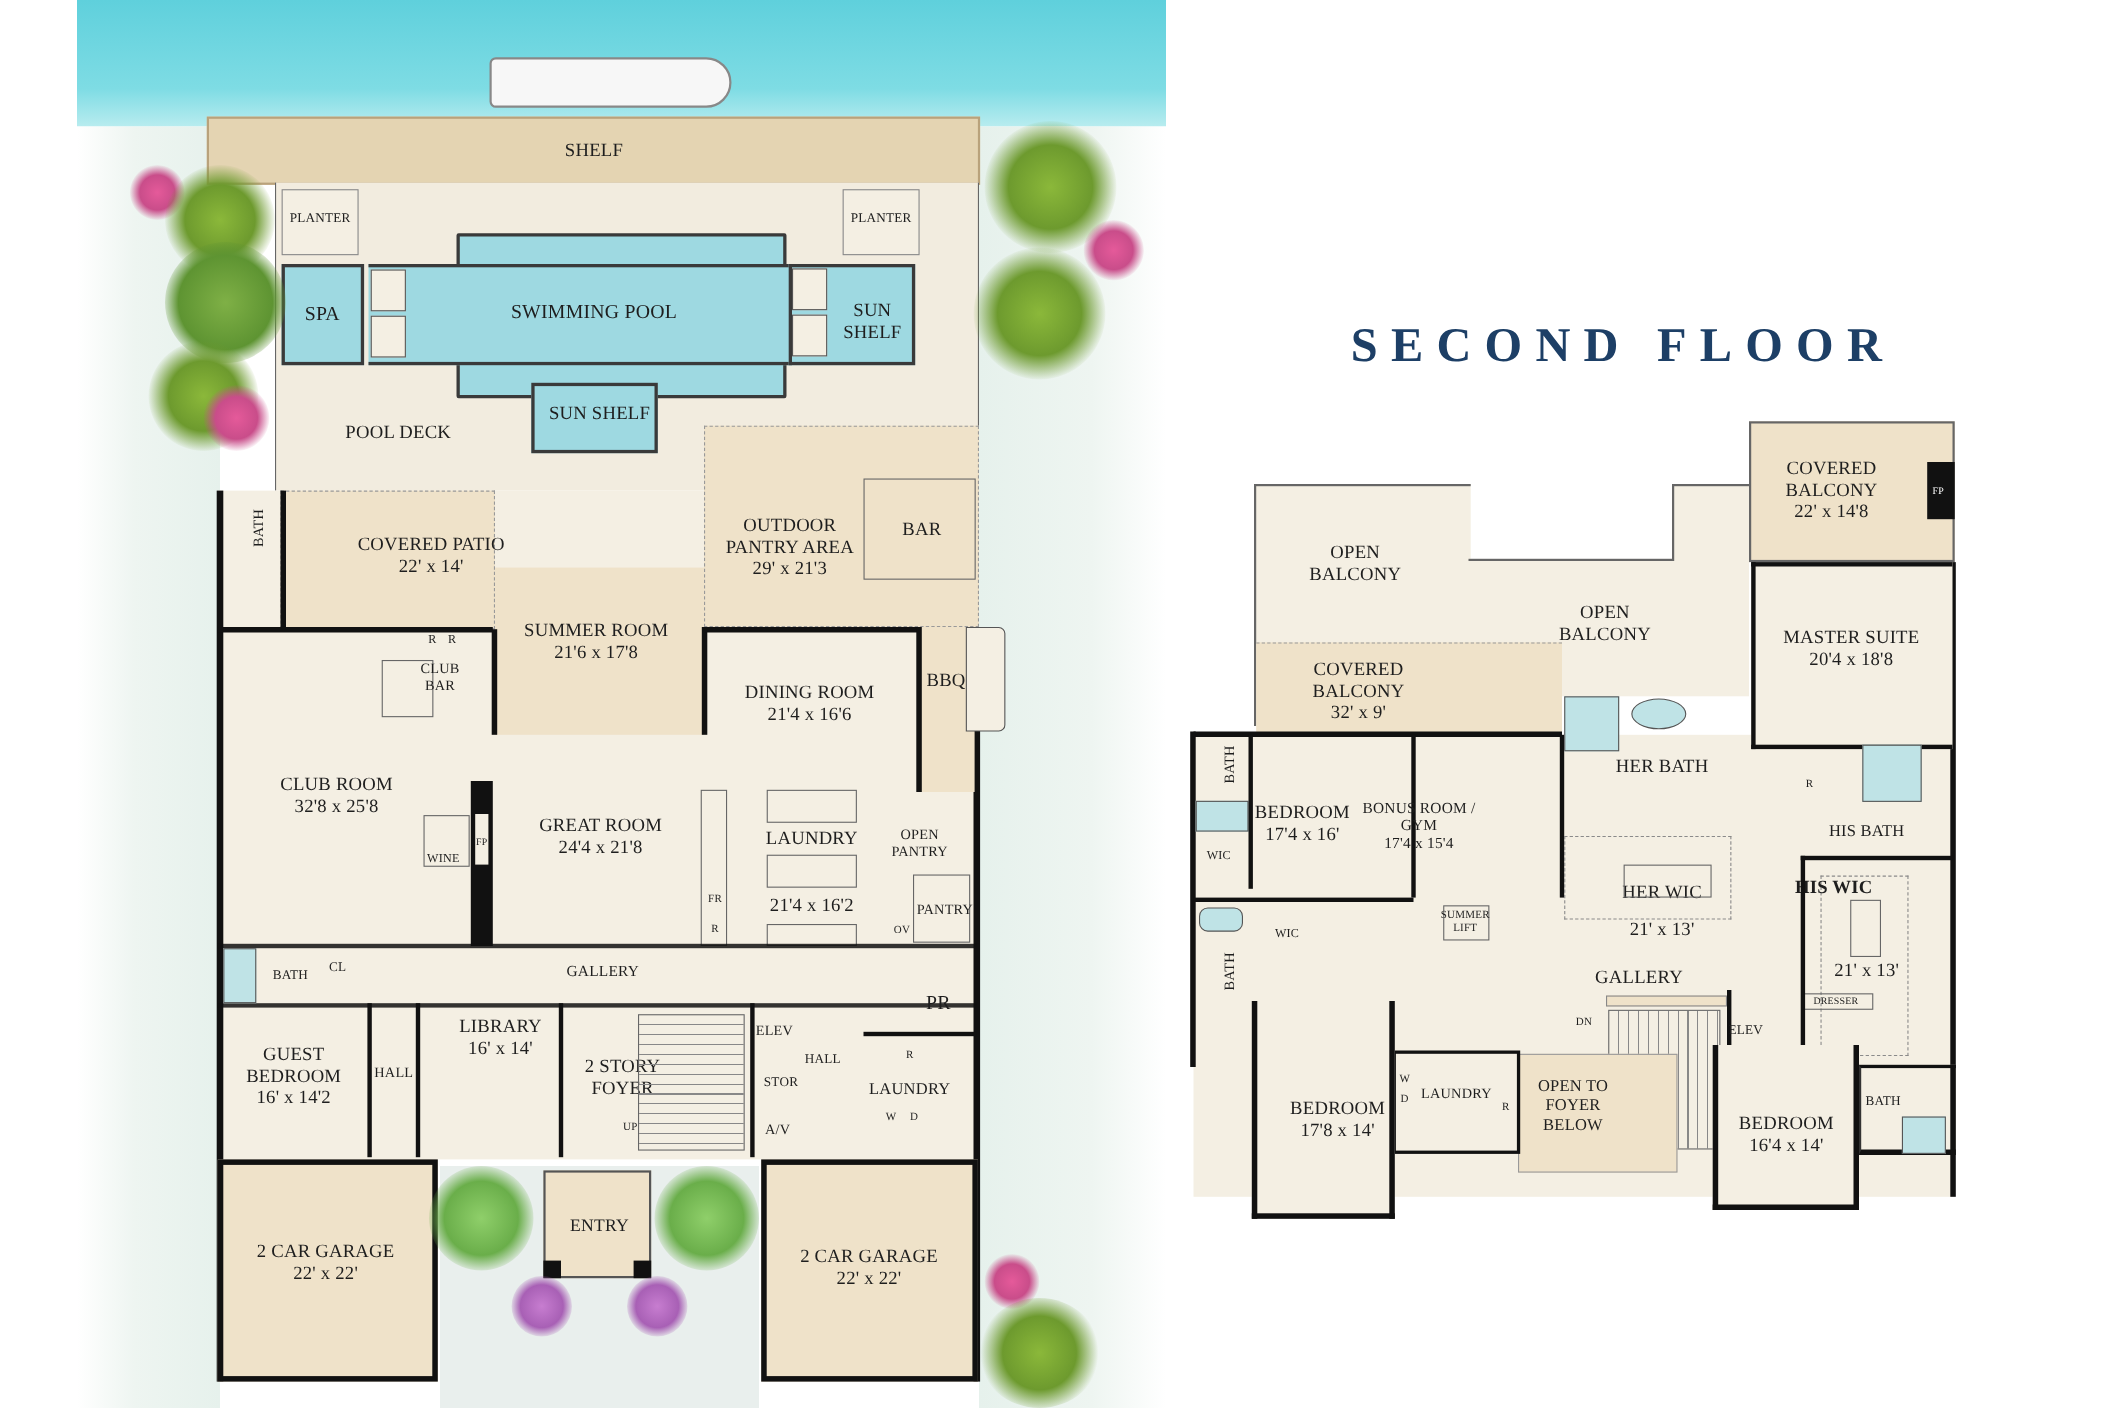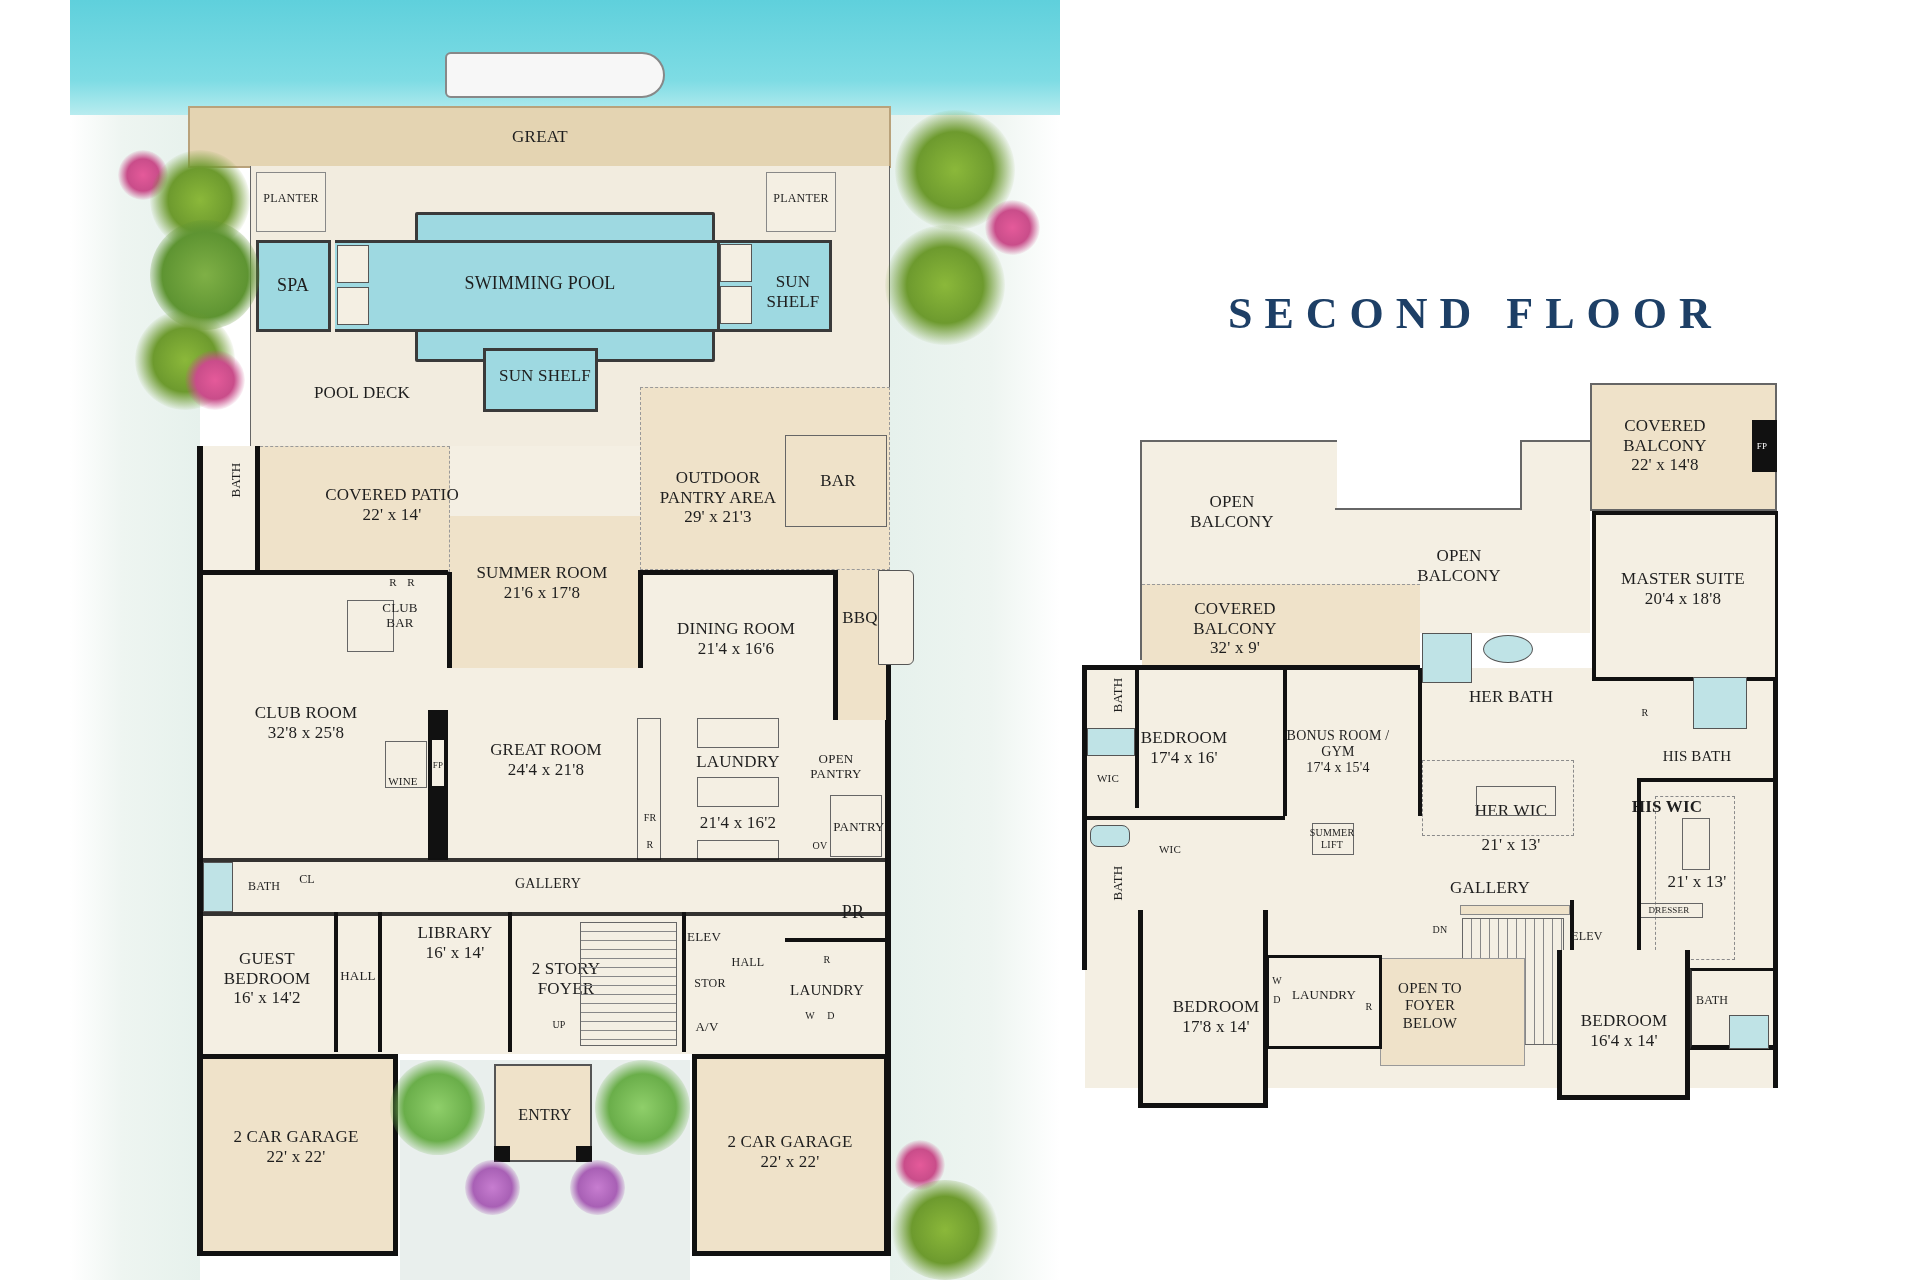--- a/index.html
+++ b/index.html
@@ -35,21 +35,21 @@
 </head>
 <body>
 
 <div class="abs water" style="left:70px;top:0;width:990px;height:115px;"></div>
 <div class="abs lawn" style="left:70px;top:115px;width:130px;height:1165px;"></div>
 <div class="abs lawn-r" style="left:890px;top:115px;width:170px;height:1165px;"></div>
 <div class="abs walkway" style="left:400px;top:1060px;width:290px;height:220px;"></div>
 <div class="abs boat" style="left:445px;top:52px;width:220px;height:46px;"></div>
 
 <div class="abs dock" style="left:188px;top:106px;width:703px;height:62px;"></div>
-<div class="lbl" style="left:540px;top:137px;">GREAT</div>
+<div class="lbl" style="left:540px;top:137px;">SHELF</div>
 
 <div class="abs deck" style="left:250px;top:166px;width:640px;height:280px;border-left:1.5px solid #666;border-right:1.5px solid #666;"></div>
 <div class="abs room" style="left:256px;top:172px;width:70px;height:60px;border:1.5px solid #888;"></div>
 <div class="lbl xs" style="left:291px;top:199px;font-size:12px;">PLANTER</div>
 <div class="abs room" style="left:766px;top:172px;width:70px;height:60px;border:1.5px solid #888;"></div>
 <div class="lbl xs" style="left:801px;top:199px;font-size:12px;">PLANTER</div>
 
 <div class="abs pool" style="left:415px;top:212px;width:300px;height:150px;border-radius:2px;"></div>
 <div class="abs pool" style="left:256px;top:240px;width:75px;height:92px;"></div>
 <div class="lbl" style="left:293px;top:285px;font-size:18px;">SPA</div>
@@ -131,21 +131,21 @@
 <div class="lbl" style="left:267px;top:978px;"><span>GUEST</span><span class="dim">BEDROOM</span><span class="dim">16' x 14'2</span></div>
 <div class="abs wall" style="left:334px;top:912px;width:4px;height:140px;"></div>
 <div class="lbl sm" style="left:358px;top:976px;">HALL</div>
 <div class="abs wall" style="left:378px;top:912px;width:4px;height:140px;"></div>
 
 <div class="lbl" style="left:455px;top:943px;"><span>LIBRARY</span><span class="dim">16' x 14'</span></div>
 <div class="abs wall" style="left:508px;top:912px;width:4px;height:140px;"></div>
 
 <div class="lbl" style="left:566px;top:979px;"><span>2 STORY</span><span class="dim">FOYER</span></div>
 <div class="box" style="left:580px;top:922px;width:95px;height:122px;background:repeating-linear-gradient(180deg,transparent 0 8px,#888 8px 9px);"></div>
-<div class="lbl xs" style="left:559px;top:1025px;font-family:Liberation Serif, serif;">UP</div>
+<div class="lbl xs" style="left:573px;top:1025px;font-family:Liberation Serif, serif;">UP</div>
 
 <div class="abs wall" style="left:682px;top:912px;width:4px;height:140px;"></div>
 <div class="lbl sm" style="left:704px;top:937px;">ELEV</div>
 <div class="lbl xs" style="left:748px;top:963px;font-size:12px;">HALL</div>
 <div class="lbl xs" style="left:710px;top:984px;font-size:12px;">STOR</div>
 <div class="lbl sm" style="left:707px;top:1027px;">A/V</div>
 <div class="lbl" style="left:853px;top:912px;font-size:18px;">PR</div>
 <div class="abs wall" style="left:785px;top:938px;width:103px;height:4px;"></div>
 <div class="lbl xs" style="left:827px;top:960px;">R</div>
 <div class="lbl sm" style="left:827px;top:991px;font-size:15px;">LAUNDRY</div>
@@ -201,21 +201,21 @@
 <div class="lbl" style="left:1683px;top:589px;"><span>MASTER SUITE</span><span class="dim">20'4 x 18'8</span></div>
 
 <div class="lbl sm vert" style="left:1118px;top:695px;">BATH</div>
 <div class="fixture" style="left:1087px;top:728px;width:46px;height:26px;"></div>
 <div class="lbl xs" style="left:1108px;top:778px;font-size:11px;">WIC</div>
 <div class="abs wall" style="left:1135px;top:668px;width:4px;height:140px;"></div>
 
 <div class="lbl" style="left:1184px;top:748px;"><span>BEDROOM</span><span class="dim">17'4 x 16'</span></div>
 <div class="abs wall" style="left:1283px;top:668px;width:4px;height:148px;"></div>
 
-<div class="lbl sm" style="left:1290px;top:752px;font-size:14px;margin-left:48px;"><span>BONUS ROOM /</span><span class="dim">GYM</span><span class="dim">17'4 x 15'4</span></div>
+<div class="lbl sm" style="left:1290px;top:752px;font-size:14px;"><span>BONUS ROOM /</span><span class="dim">GYM</span><span class="dim">17'4 x 15'4</span></div>
 <div class="abs wall" style="left:1418px;top:668px;width:4px;height:148px;"></div>
 
 <div class="fixture" style="left:1422px;top:633px;width:48px;height:48px;"></div>
 <div class="fixture" style="left:1483px;top:635px;width:48px;height:26px;border-radius:50%;"></div>
 <div class="lbl" style="left:1511px;top:697px;">HER BATH</div>
 
 <div class="abs dash" style="left:1422px;top:760px;width:152px;height:76px;"></div>
 <div class="lbl" style="left:1511px;top:828px;"><span>HER WIC</span><span class="dim" style="margin-top:14px;">21' x 13'</span></div>
 <div class="box" style="left:1476px;top:786px;width:78px;height:28px;"></div>
 

